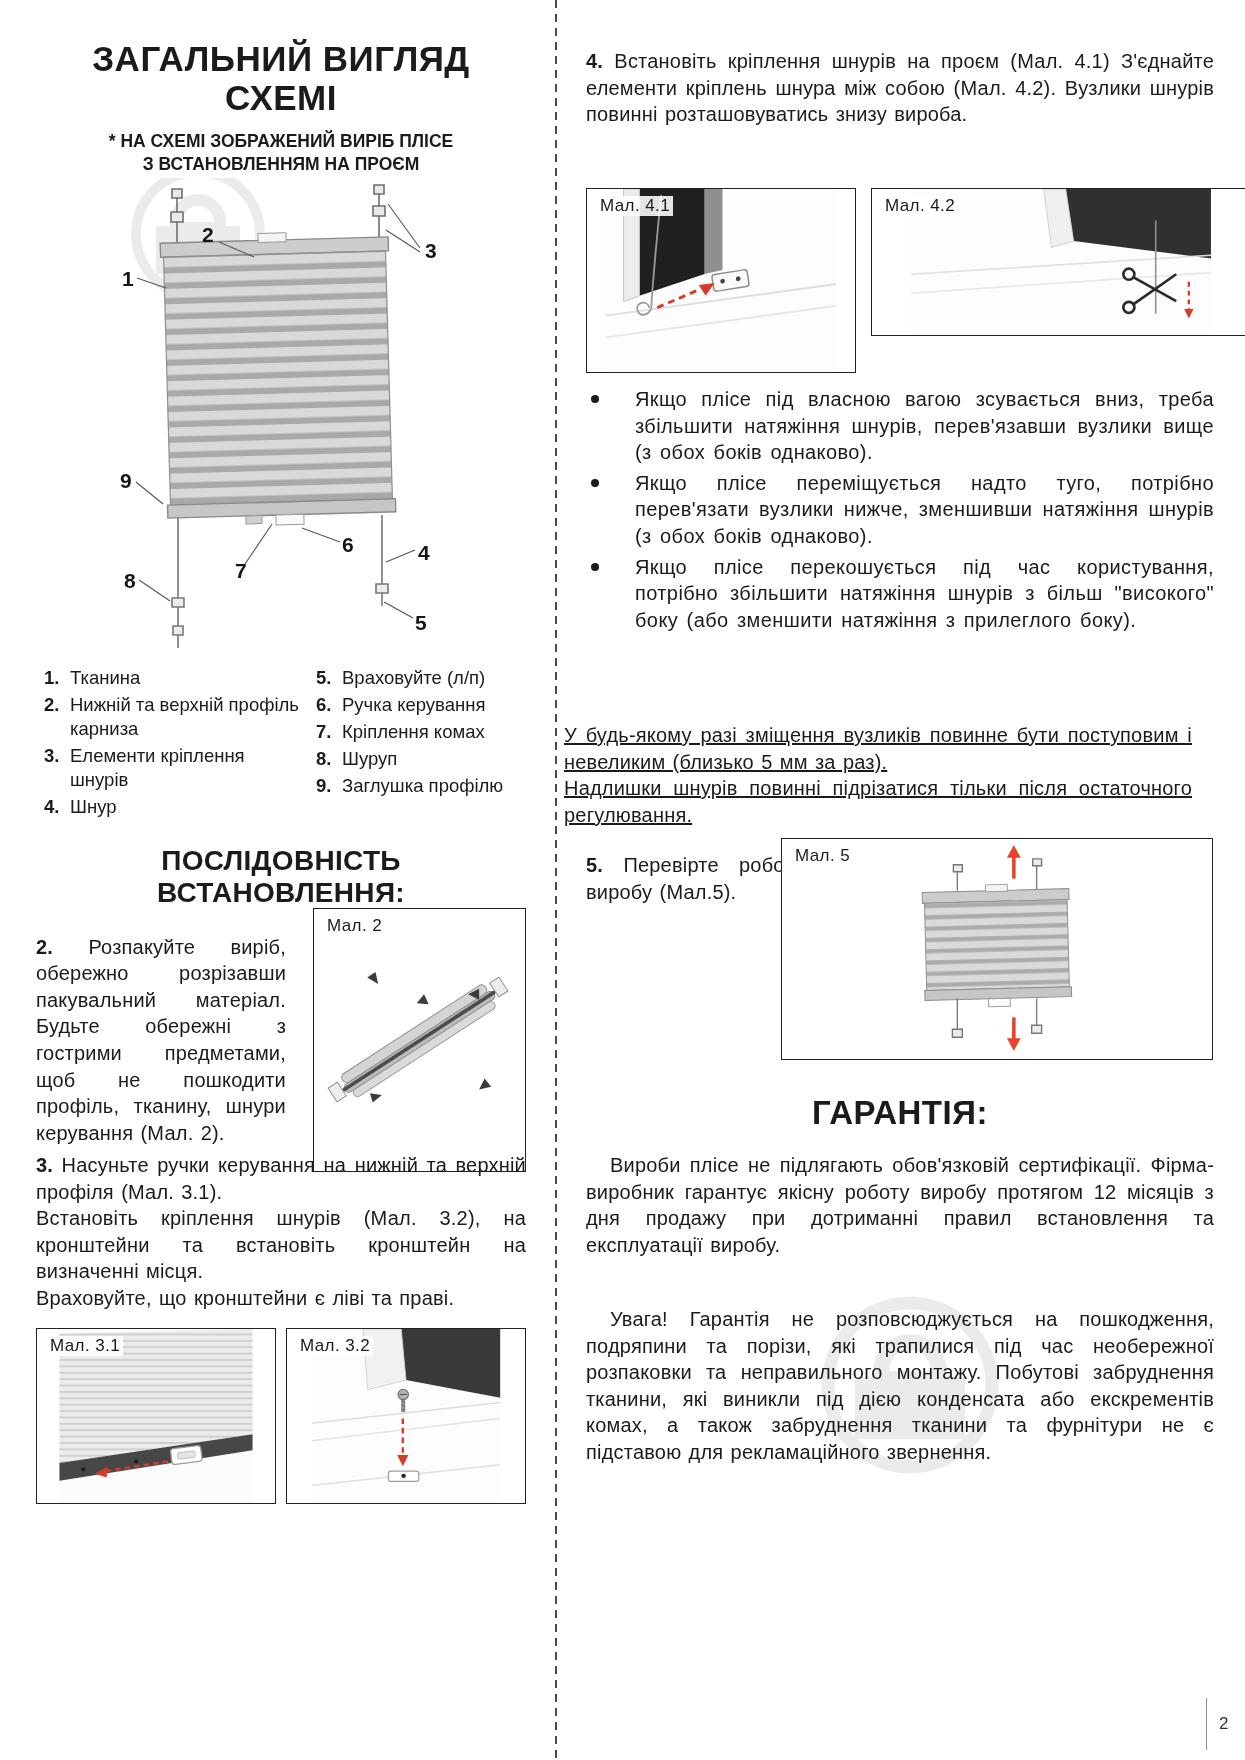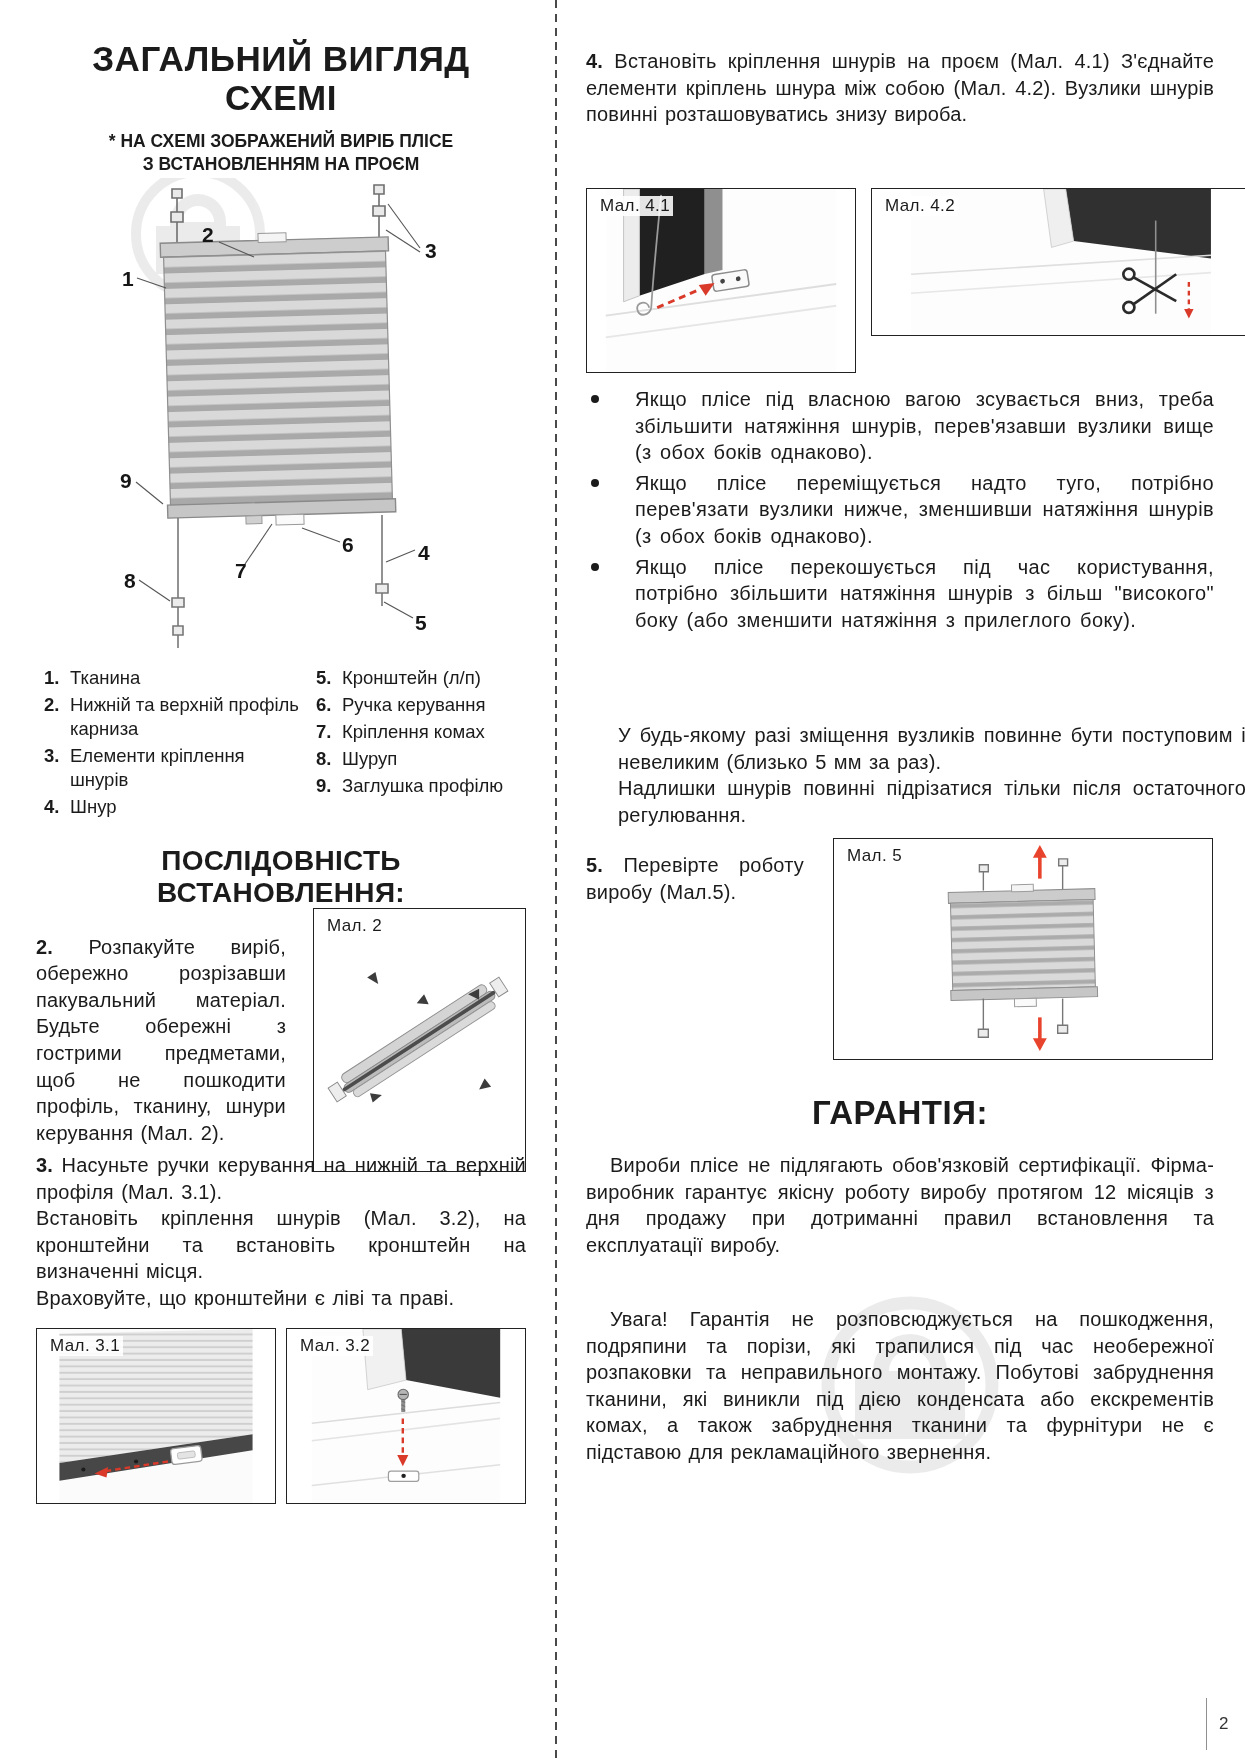--- a/index.html
+++ b/index.html
@@ -44,24 +44,24 @@
   .fig31, .fig32 { flex:1; height:176px; }
   .step4 { left:586px; top:48px; width:628px; }
   .figs4-row { left:586px; top:188px; display:flex; gap:15px; }
   .fig41 { width:270px; height:185px; }
   .fig42 { width:380px; height:148px; }
   .bullets { left:586px; top:386px; width:628px; }
   .bullet { position:relative; padding-left:49px; margin-bottom:4px; }
   .bullet .dot { position:absolute; left:5px; top:9px; width:8px; height:8px;
     border-radius:50%; background:#1b1b1b; }
   .bullet .btext { display:block; text-align:justify; letter-spacing:.4px; word-spacing:2.5px; }
-  .note { left:618px; top:722px; width:628px; }
+  .note { left:564px; top:722px; width:628px;text-decoration:underline; }
   .step5-row { left:586px; top:838px; width:628px; height:224px; }
   .step5-text { position:absolute; left:0; top:14px; width:218px; }
-  .fig5 { position:absolute; right:1px; top:0; width:380px; height:222px; }
+  .fig5 { position:absolute; right:1px; top:0; width:432px; height:222px; }
   .warranty-title { left:586px; top:1094px; width:628px; text-align:center;
     font-size:33px; font-weight:800; letter-spacing:.5px; }
   .wp1 { left:586px; top:1152px; width:628px; z-index:1; }
   .wp2 { left:586px; top:1306px; width:628px; z-index:1; }
   .indent { text-indent:24px; }
   .watermark2 { left:810px; top:1285px; width:200px; height:200px; z-index:0; }
   .footer { left:1206px; top:1698px; height:52px; border-left:1.6px solid #8f8f8f;
     padding:16px 0 0 12px; font-size:17px; color:#333; }
 </style>
 </head>
@@ -172,21 +172,21 @@
         <span class="lt">Елементи кріплення шнурів</span>
       </div>
       <div class="legend-item">
         <span class="ln">4.</span>
         <span class="lt">Шнур</span>
       </div>
     </div>
     <div class="legend-col2">
       <div class="legend-item">
         <span class="ln">5.</span>
-        <span class="lt">Кронштейн (л/п)</span>
+        <span class="lt">Враховуйте (л/п)</span>
       </div>
       <div class="legend-item">
         <span class="ln">6.</span>
         <span class="lt">Ручка керування</span>
       </div>
       <div class="legend-item">
         <span class="ln">7.</span>
         <span class="lt">Кріплення комах</span>
       </div>
       <div class="legend-item">

